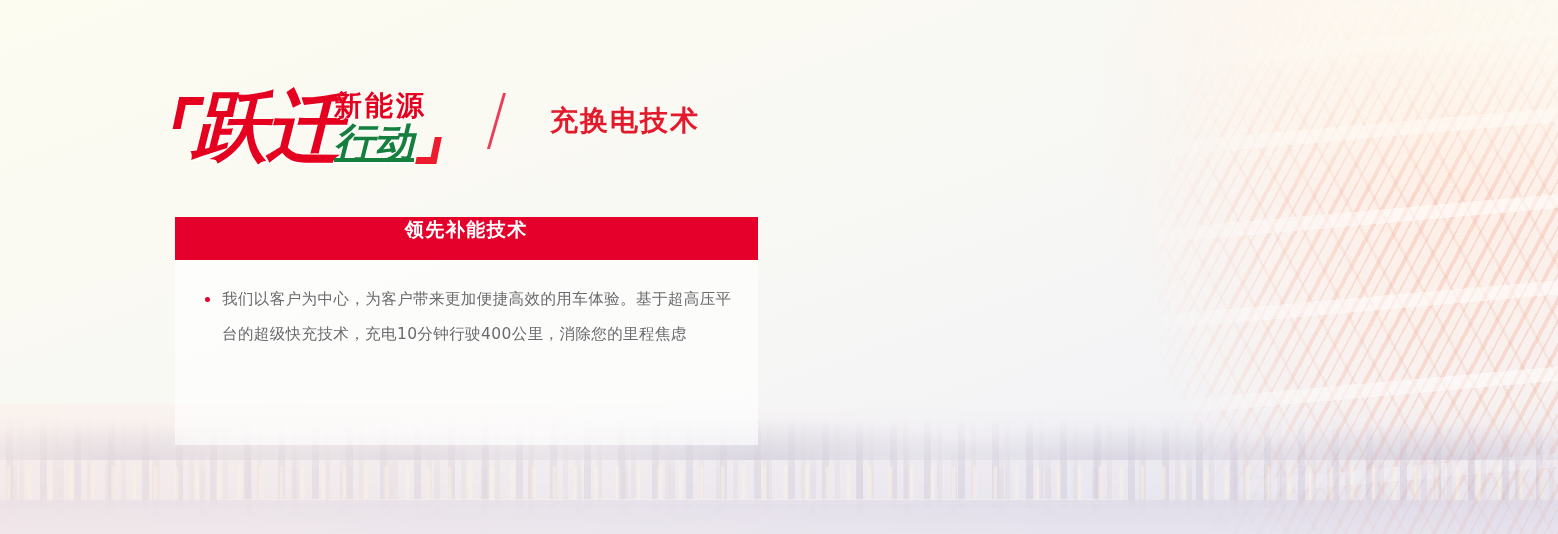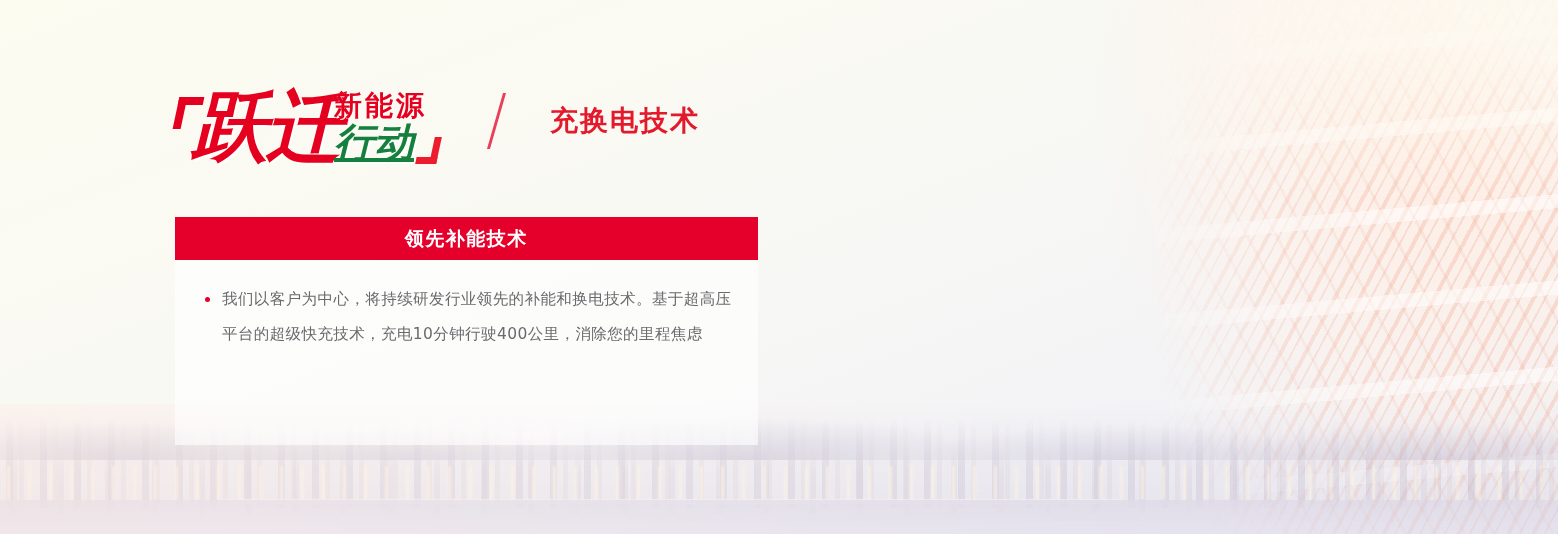--- a/index.html
+++ b/index.html
@@ -168,21 +168,21 @@
     font-size:28px;font-weight:bold;color:#e3192c;letter-spacing:2px;
     font-family:Liberation Mono, monospace;
     white-space:nowrap;
   }
 
   
   .cards{position:absolute;left:175px;top:217px;width:1210px;display:flex;gap:45px;}
   .card{width:583px;}
   .card-head{
     height:43px;background:#e4002b;
-    display:flex;align-items:center;justify-content:center;
+    display:flex;align-items:flex-start;justify-content:center;
   }
   .card-head-text{
     color:#ffffff;font-size:19px;font-weight:bold;letter-spacing:1.5px;
     font-family:"DejaVu Sans","Liberation Sans",sans-serif;
   }
   .card-body{
     min-height:185px;
     background:rgba(255,255,255,.62);
     padding:22px 26px 24px 26px;
     box-sizing:border-box;
@@ -249,21 +249,21 @@
   </div>
 
   <div class="cards">
 
     <div class="card left">
       <div class="card-head">
         <div class="card-head-text">领先补能技术</div>
       </div>
       <div class="card-body">
         <ul class="bullets">
-          <li>我们以客户为中心，将持续研发行业领先的补能和换电技术。基于超高压平台的超级快充技术，充电10分钟行驶400公里，消除您的里程焦虑</li>
+          <li>我们以客户为中心，为客户带来更加便捷高效的用车体验。基于超高压平台的超级快充技术，充电10分钟行驶400公里，消除您的里程焦虑</li>
         </ul>
       </div>
     </div>
 
     <div class="card right">
     </div>
 
   </div>
 </div>
 

